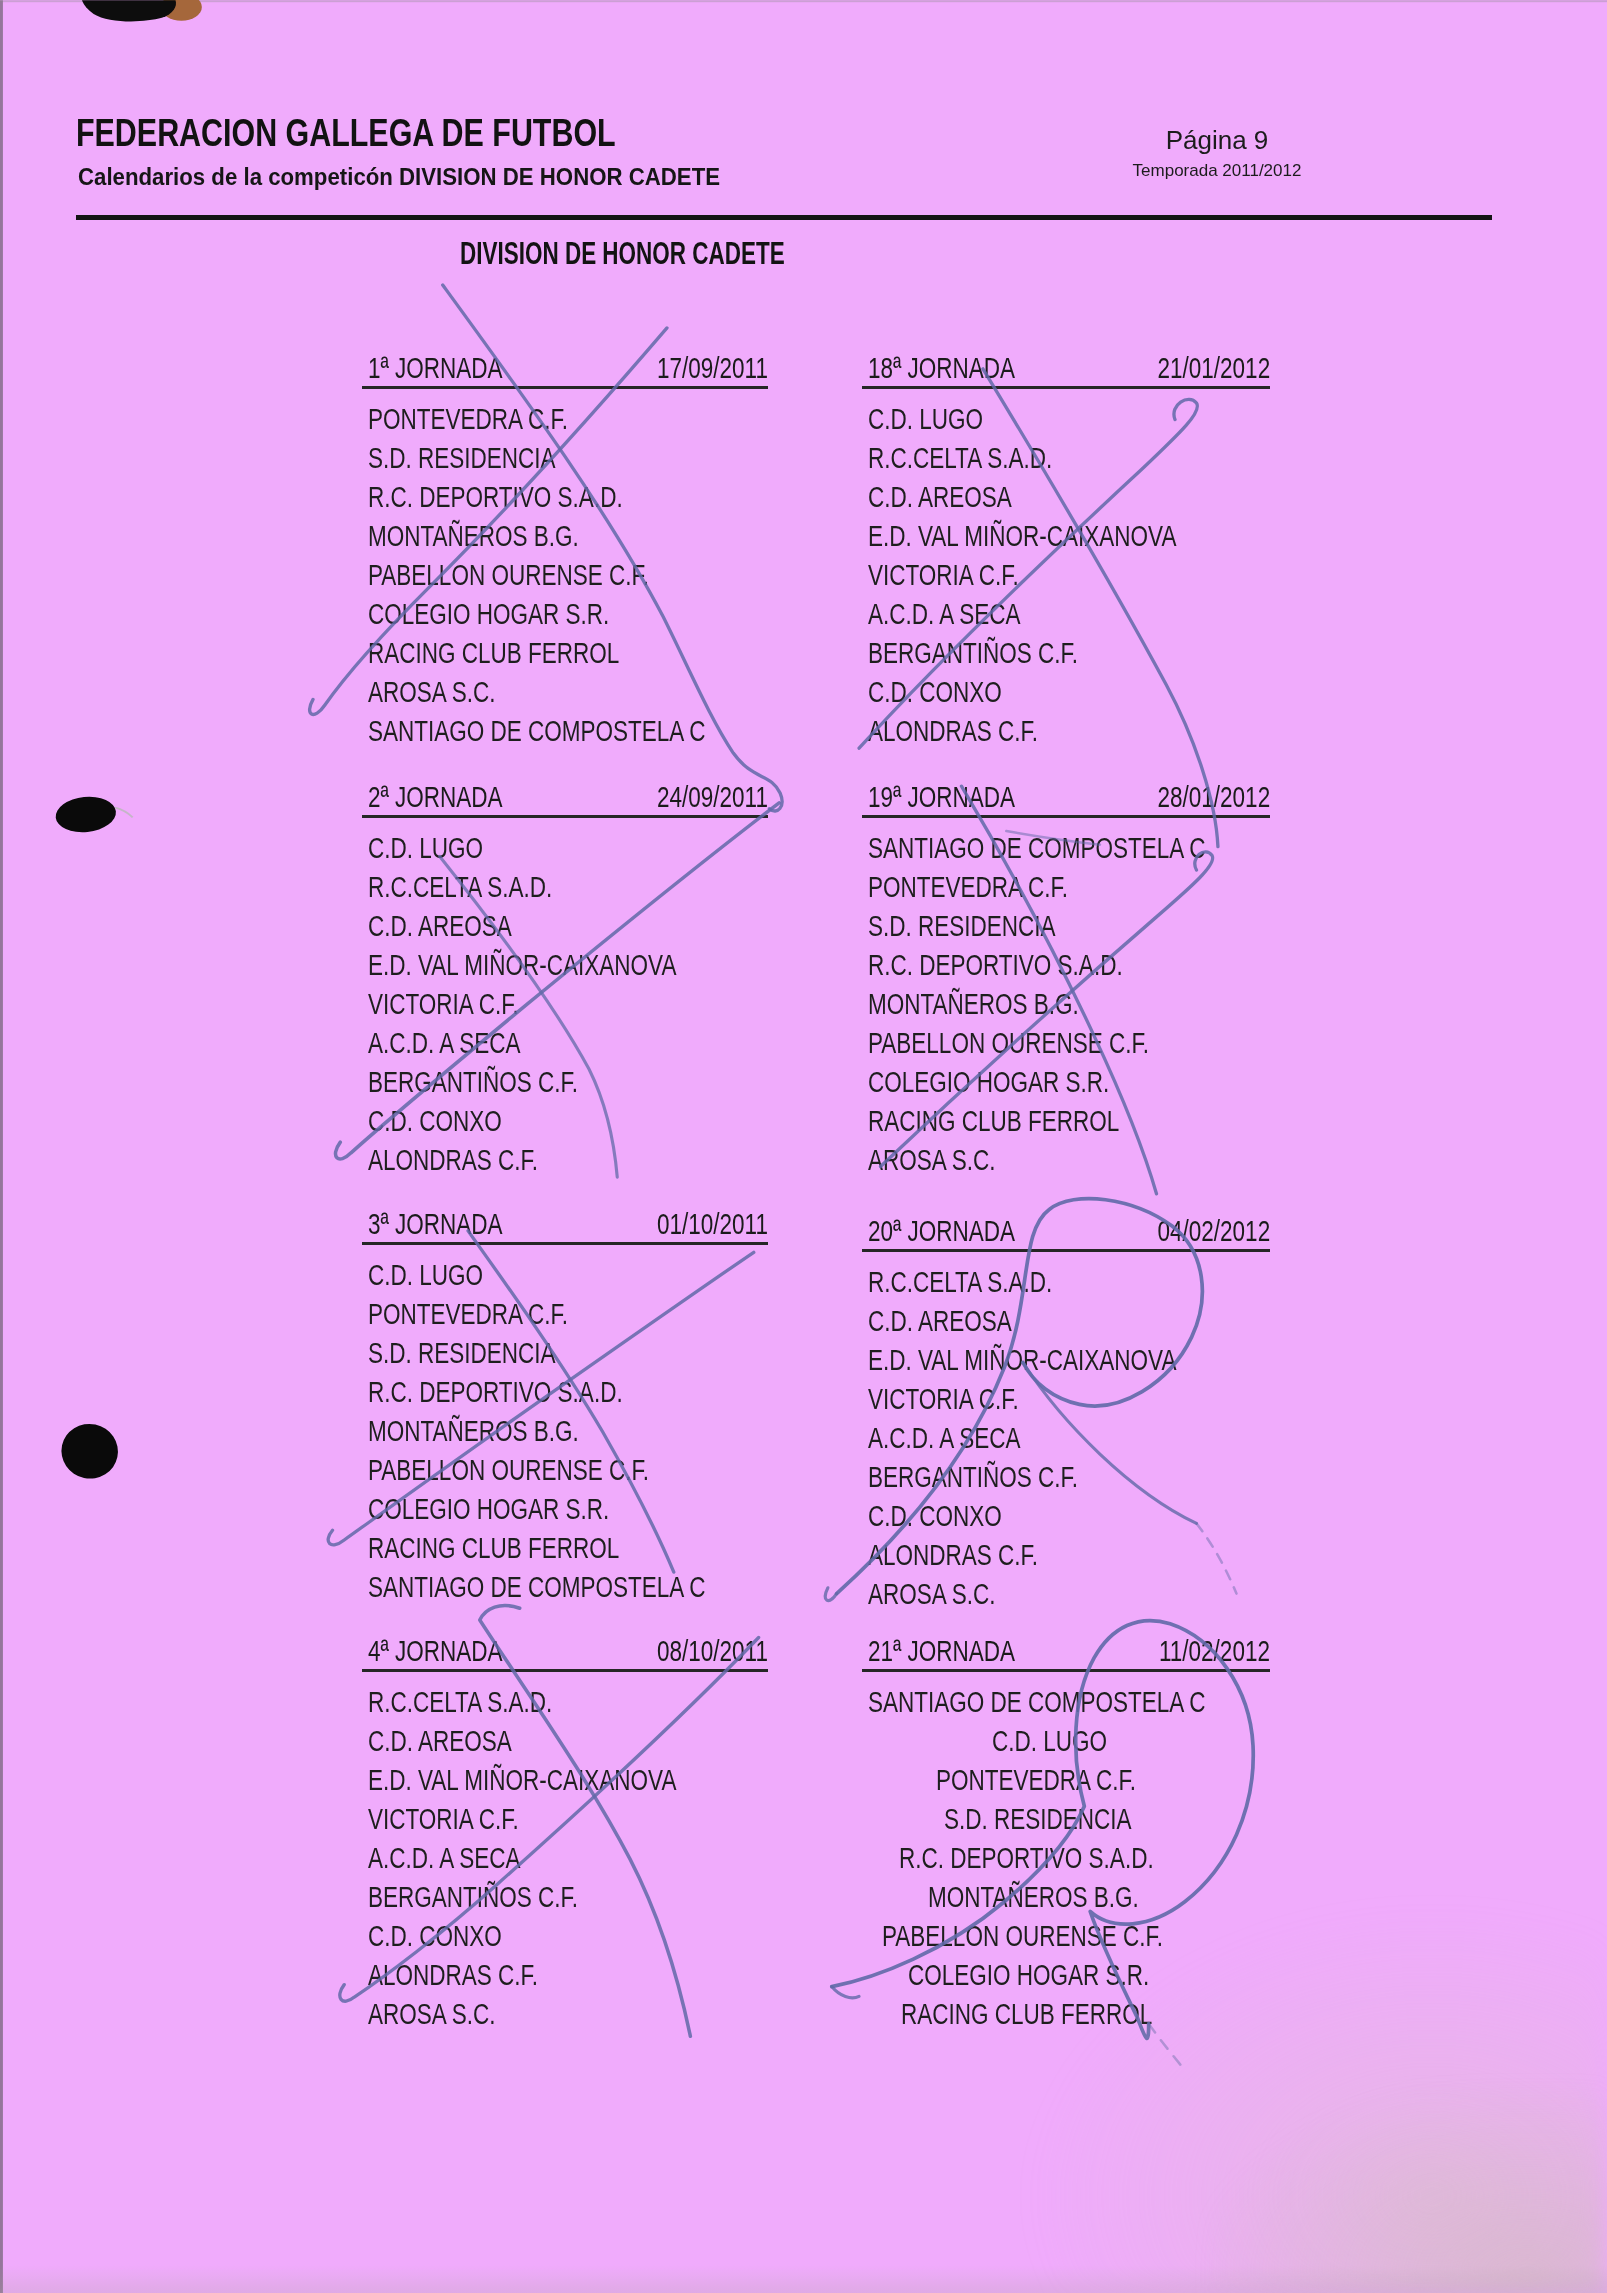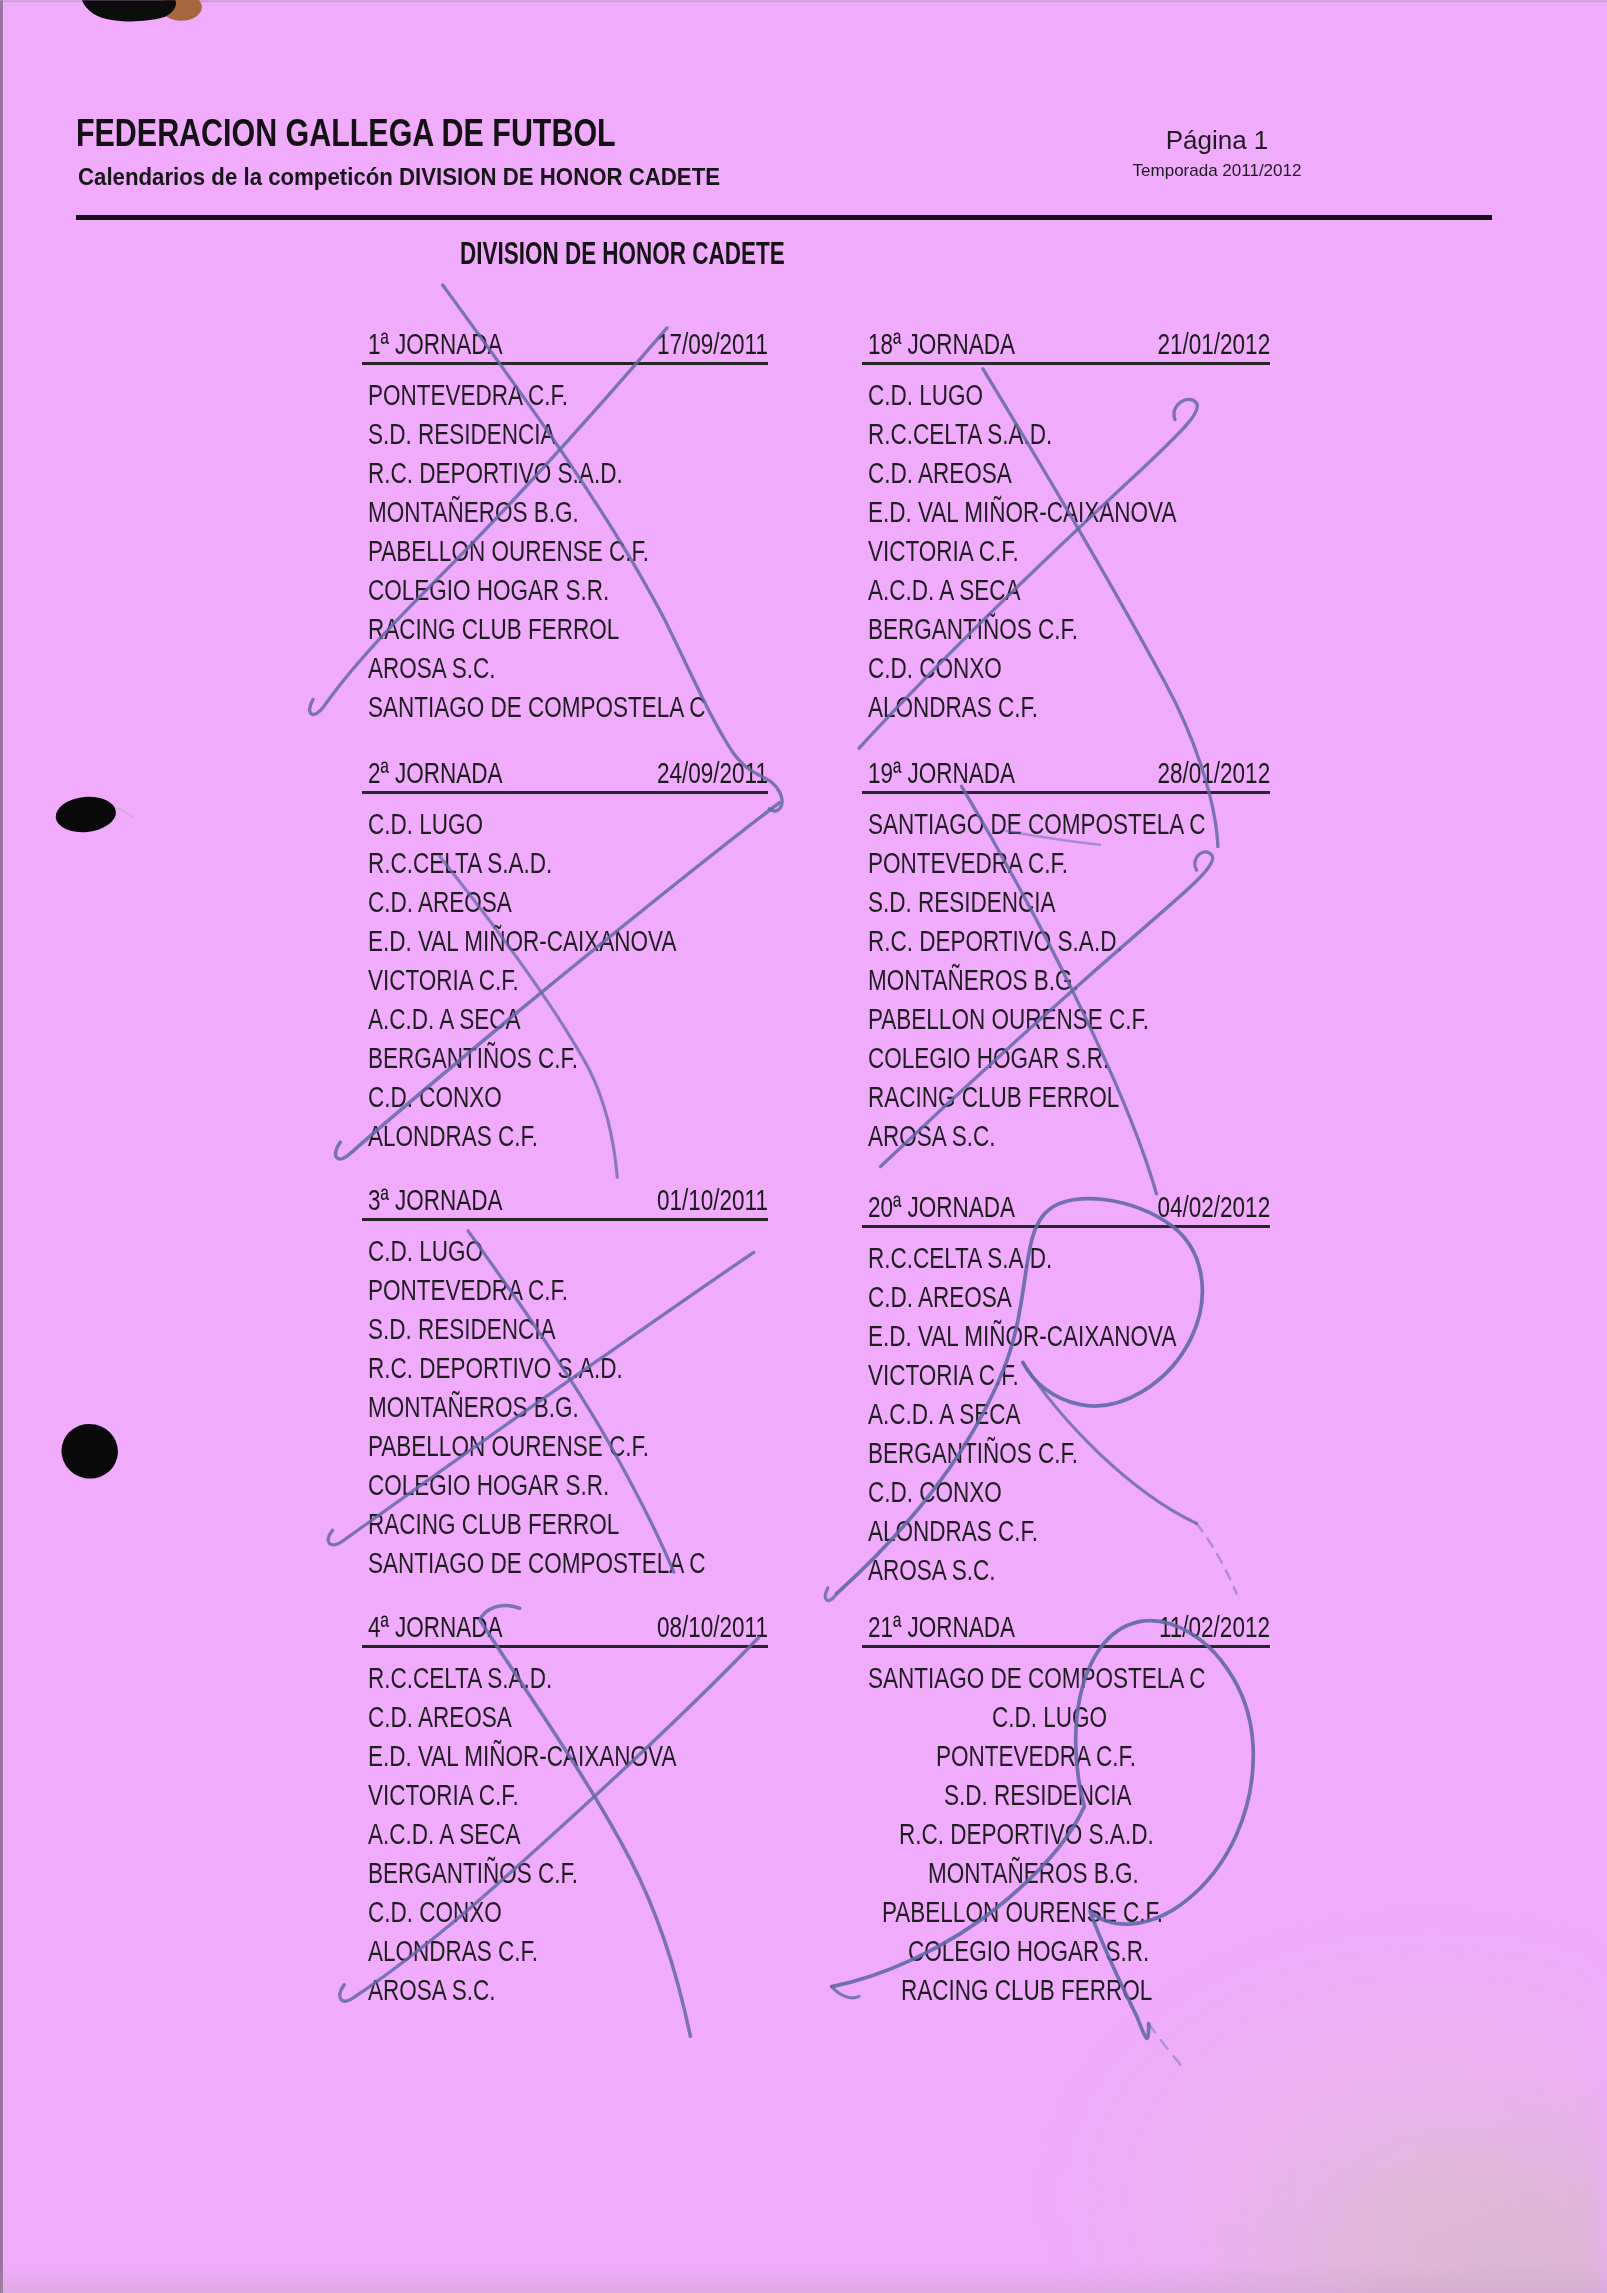--- a/index.html
+++ b/index.html
@@ -36,21 +36,21 @@
   .top-rule{
     position:absolute;left:76px;top:215px;width:1416px;height:4.9px;
     background:#141414;
   }
   .section-title{
     position:absolute;left:460px;top:236px;
     font-size:31px;font-weight:bold;color:#131313;
     white-space:nowrap;transform:scaleX(.725);transform-origin:0 0;
   }
 
-  .jornada{position:absolute;}
+  .jornada{position:absolute;margin-top:24px;}
   .j-header{position:relative;height:33px;font-size:30px;line-height:30px;color:#1b1b1b;}
   .j-label{position:absolute;left:5.9px;top:0;}
   .j-date{position:absolute;right:0;top:0;}
   .j-rule{position:absolute;left:0;top:33px;width:100%;height:2.9px;background:#262626;}
   .j-teams{
     list-style:none;margin:0;padding:0;
     position:absolute;left:0;top:46px;width:100%;
   }
   .j-teams li{
     height:39px;line-height:39px;font-size:30px;color:#1e1e1e;
@@ -74,21 +74,21 @@
     background:linear-gradient(to bottom, rgba(170,165,158,0), rgba(170,165,158,.25));
   }
 </style>
 </head>
 <body>
 
 <div class="page">
 
   <div class="doc-title">FEDERACION GALLEGA DE FUTBOL</div>
   <div class="doc-subtitle">Calendarios de la competicón DIVISION DE HONOR CADETE</div>
-  <div class="page-num">Página 1</div>
+  <div class="page-num">Página 9</div>
   <div class="season">Temporada 2011/2012</div>
   <div class="top-rule"></div>
   <div class="section-title">DIVISION DE HONOR CADETE</div>
 
   <div id="jornadas">
   <section class="jornada" style="left: 362px; top: 329px; width: 406px; height: 400px;">
     <div class="j-header">
       <span class="j-label"><span class="cond j-label-text">1ª JORNADA</span></span>
       <span class="j-date"><span class="cond-r j-date-text">17/09/2011</span></span>
     </div>

